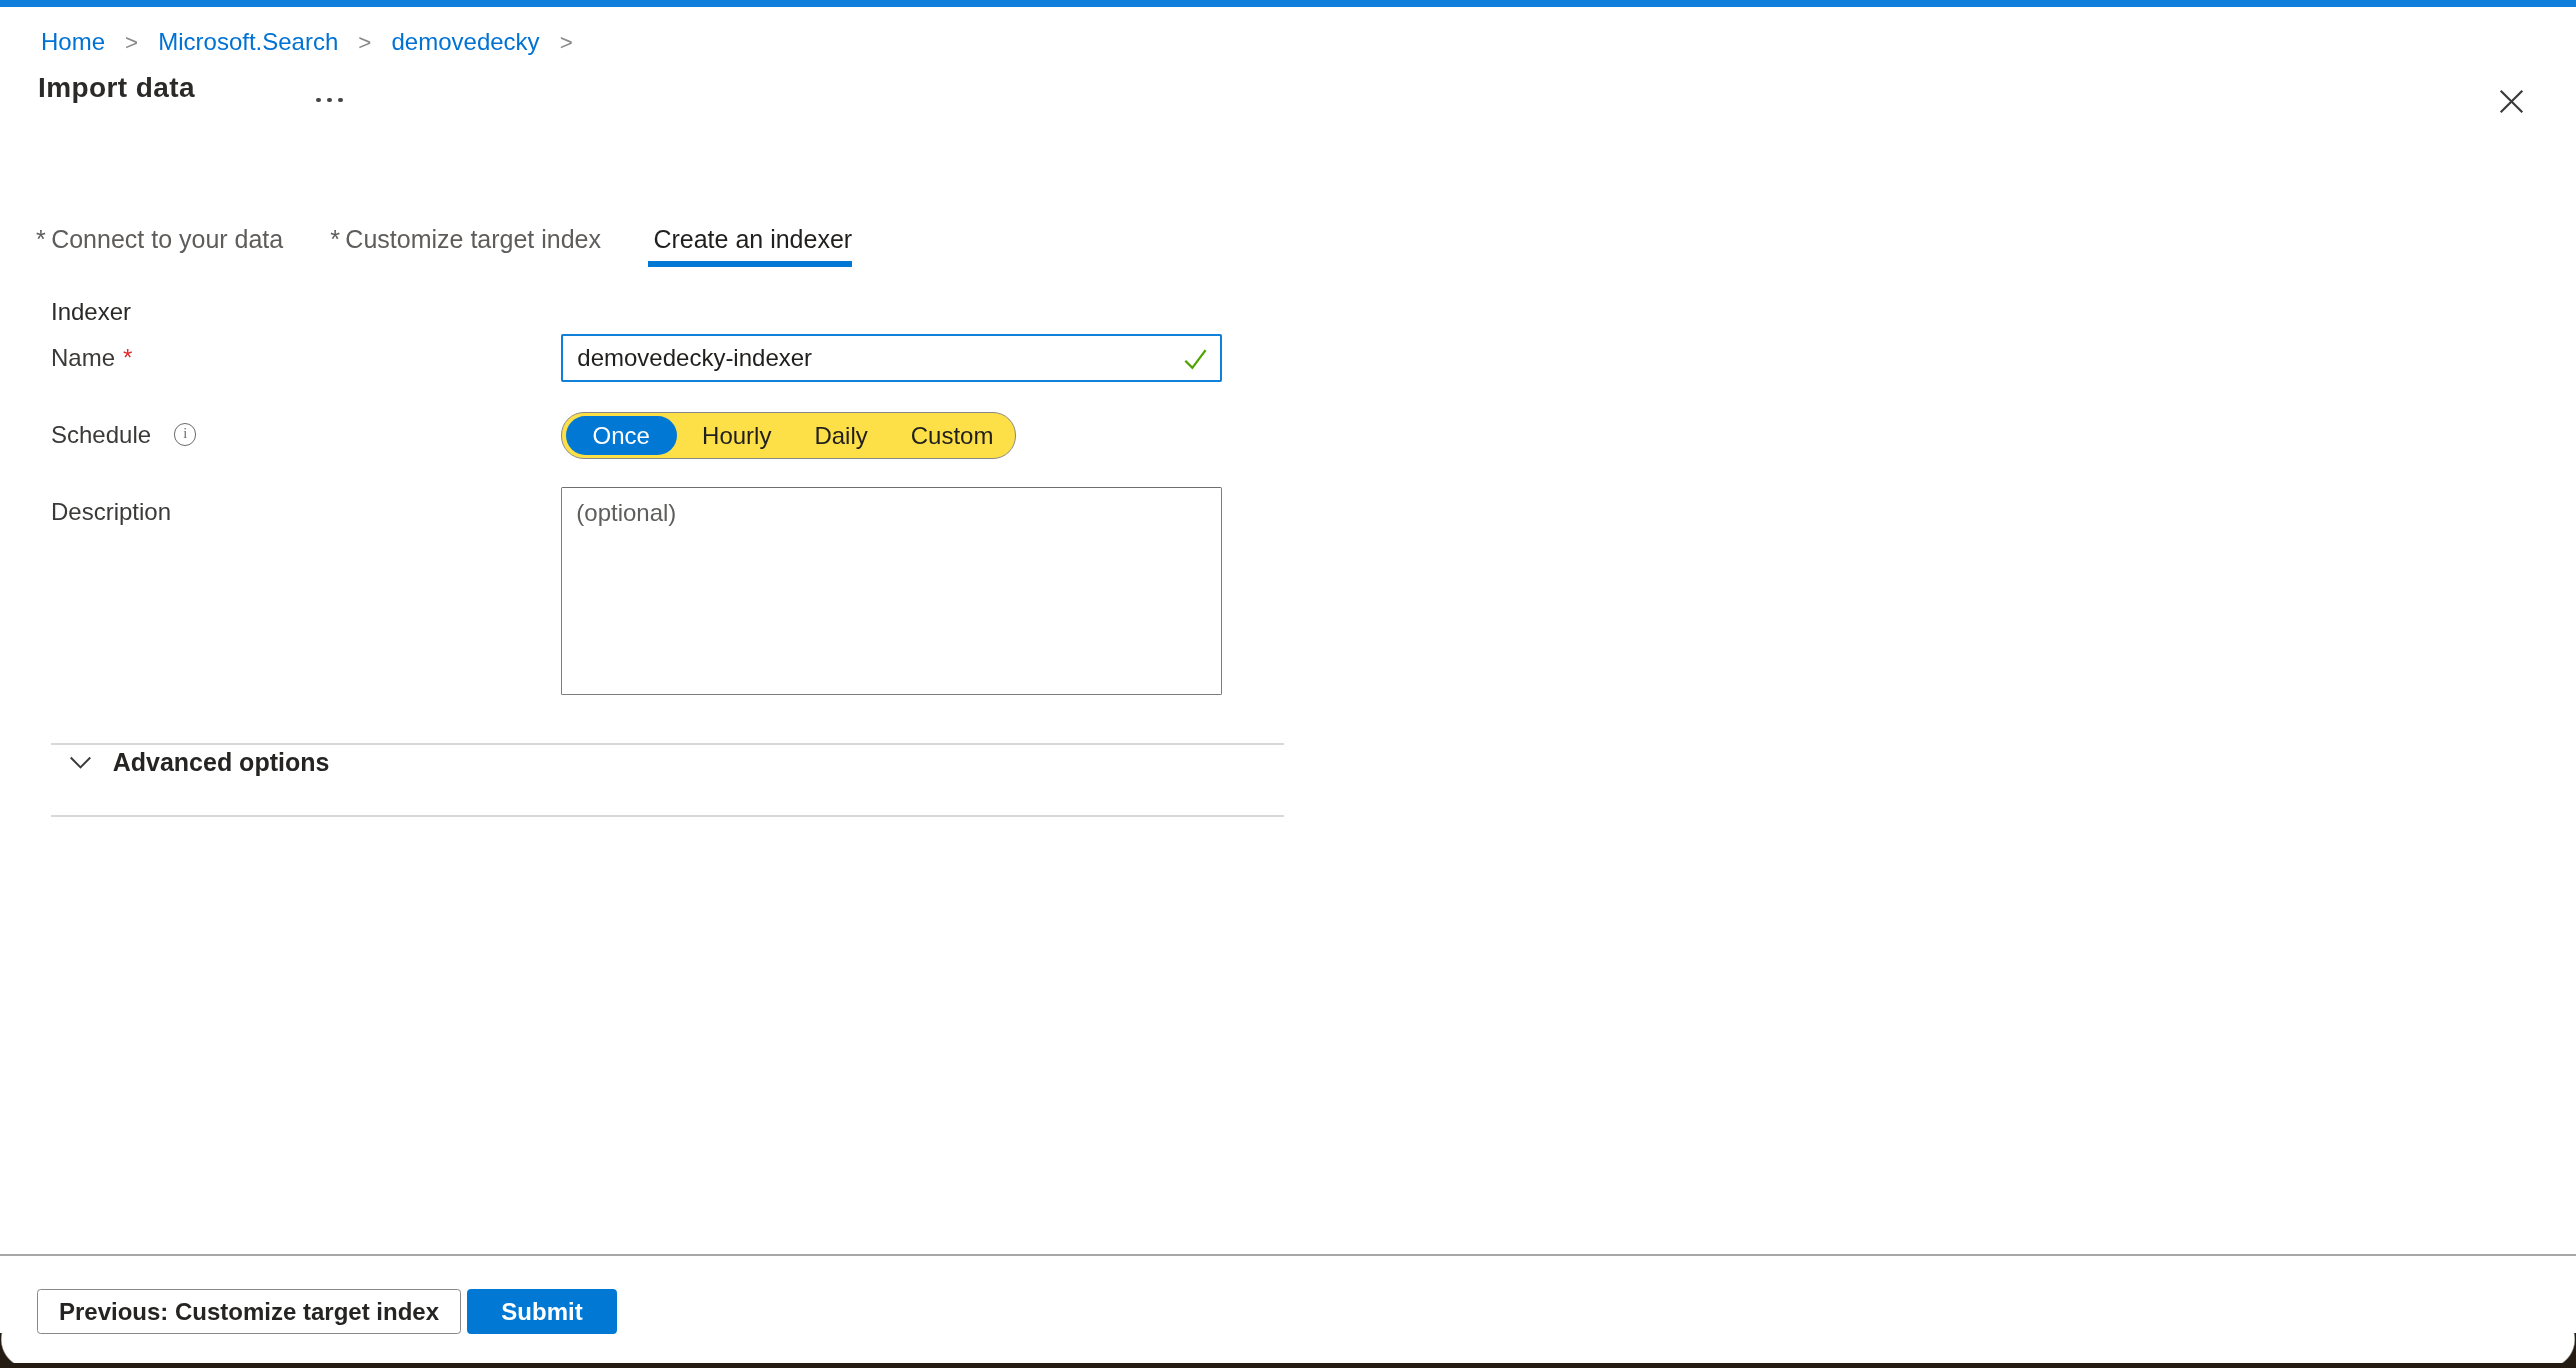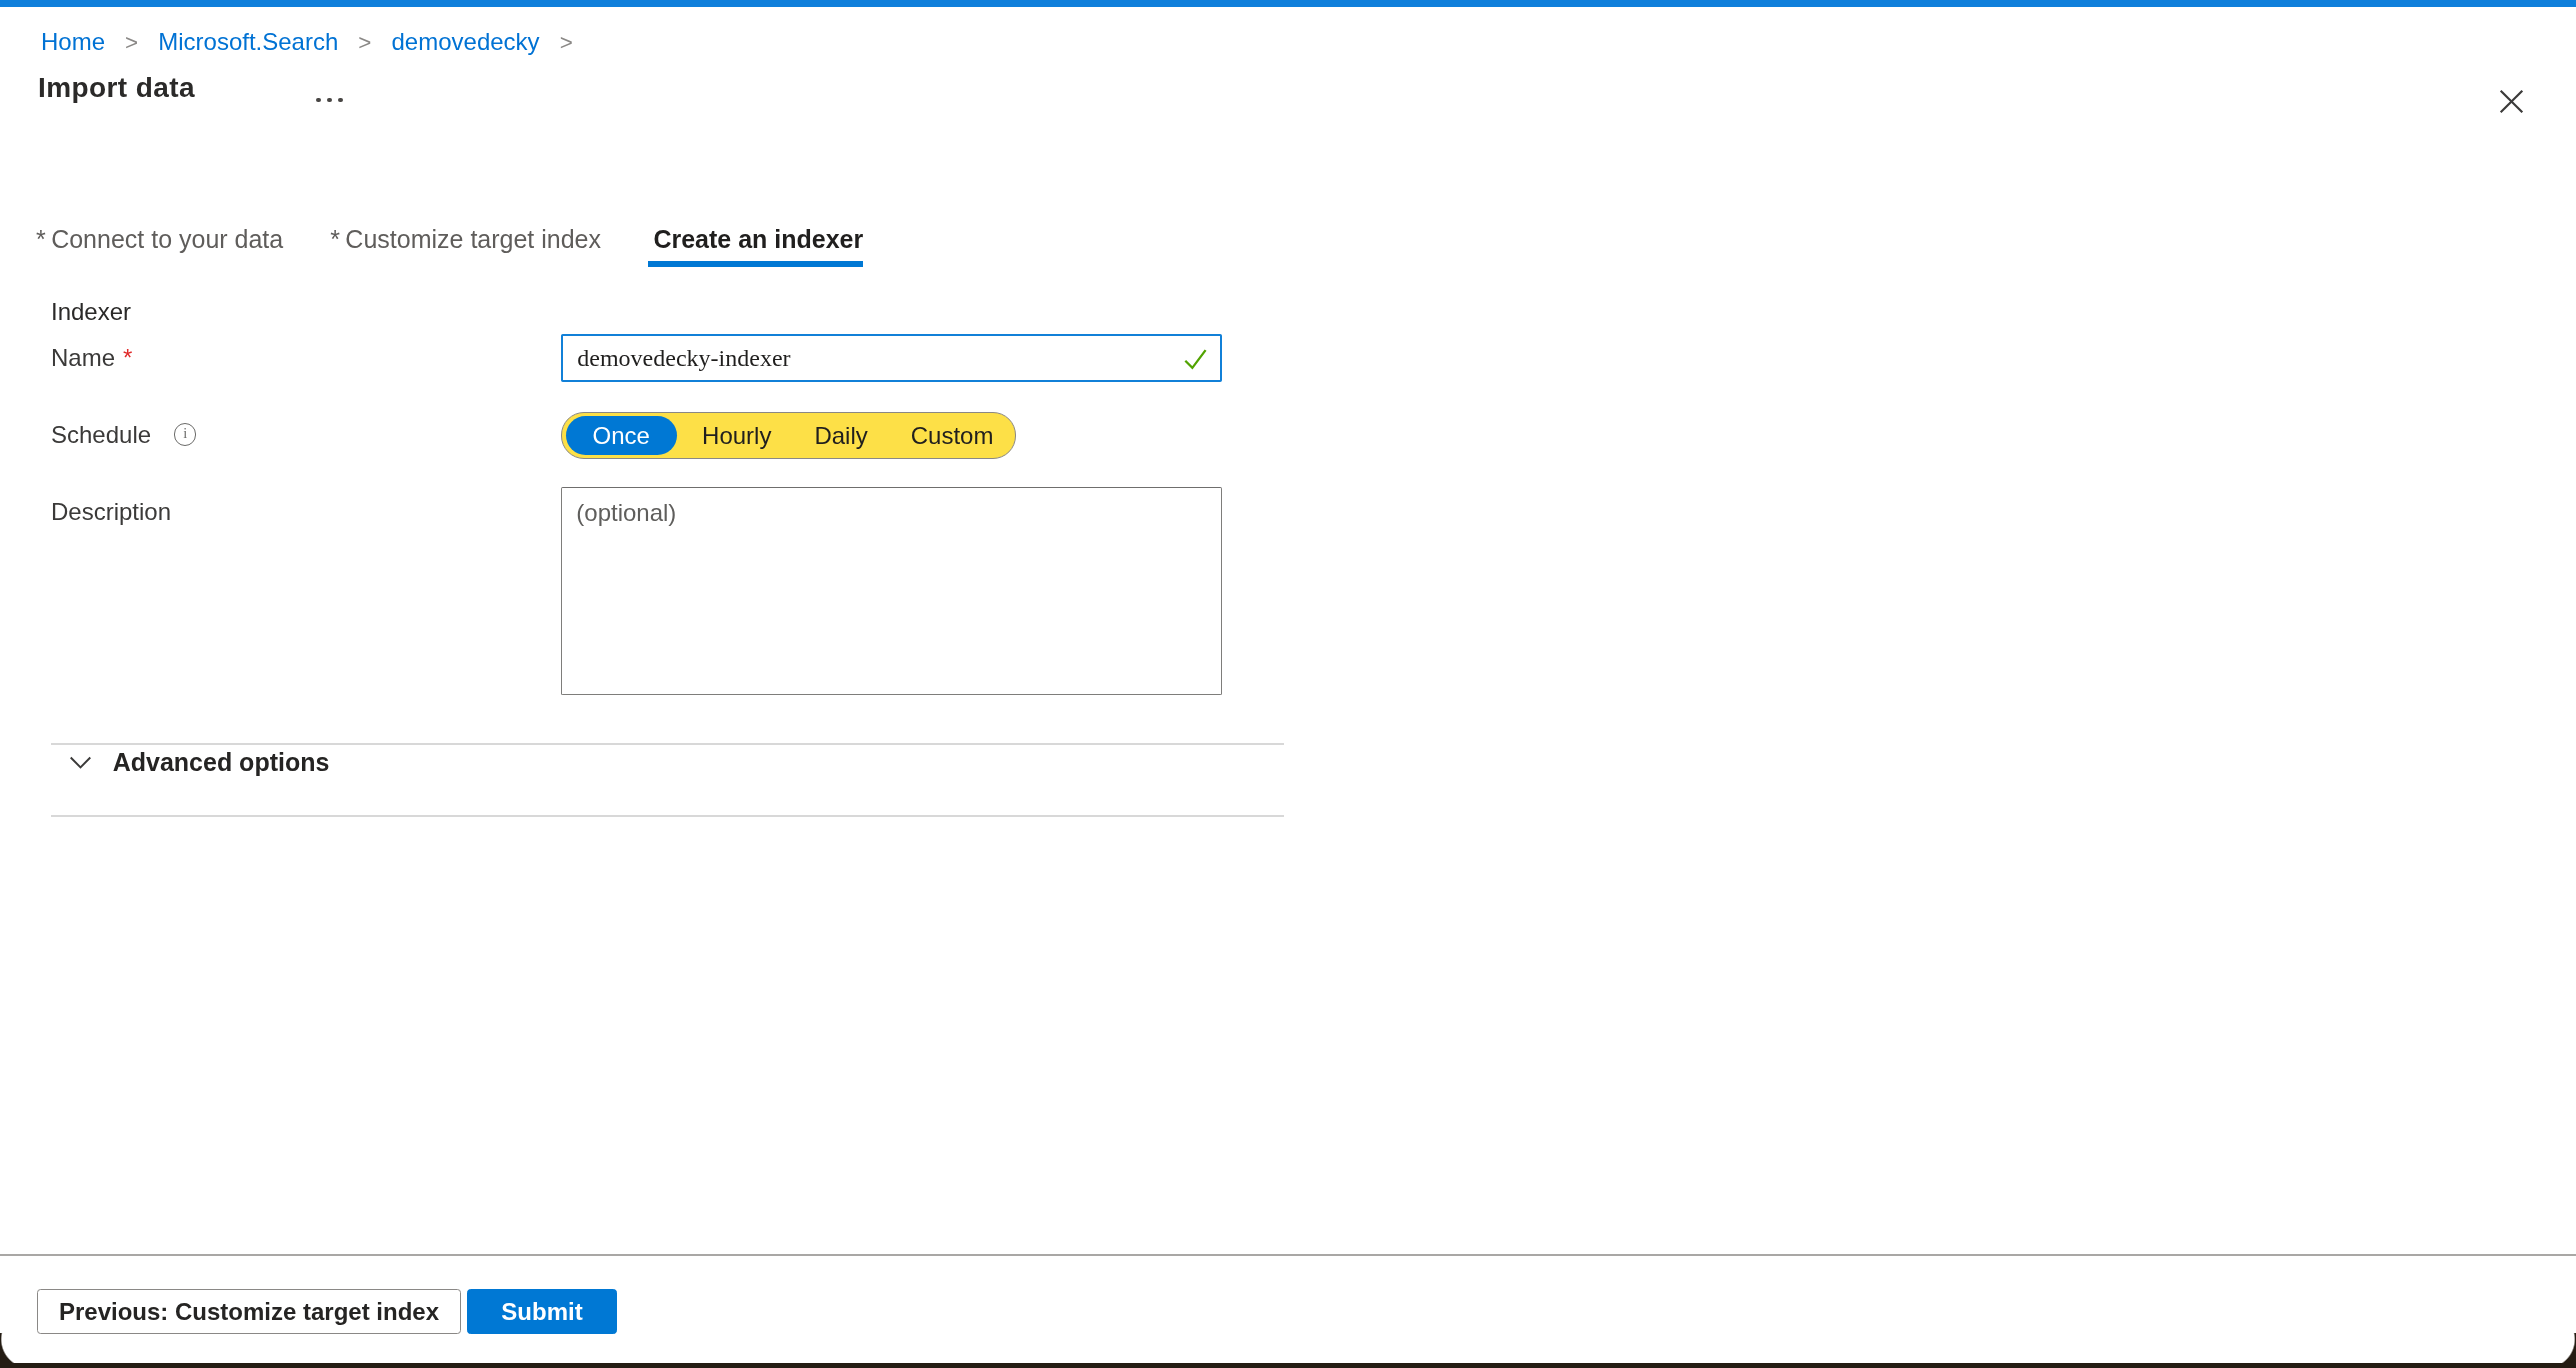--- a/index.html
+++ b/index.html
@@ -23,34 +23,34 @@
   
   .page-title { position: absolute; left: 38px; top: 72px; font-size: 28px; font-weight: 700; color: #2b2a29; letter-spacing: 0.4px; }
   .more-btn { position: absolute; left: 308px; top: 84px; width: 43px; height: 32px; border: none; background: transparent; cursor: pointer; display: flex; align-items: center; justify-content: center; gap: 6.3px; }
   .more-btn i { width: 4.5px; height: 4.5px; border-radius: 50%; background: #484644; display: block; }
   .close-btn { position: absolute; left: 2492px; top: 82px; width: 39px; height: 39px; border: none; background: transparent; cursor: pointer; display: flex; align-items: center; justify-content: center; }
 
   
   .tabs { position: absolute; left: 36px; top: 224px; display: flex; gap: 47px; font-size: 25px; line-height: 30px; white-space: nowrap; }
   .tab { position: relative; color: #5f5d5b; padding-bottom: 12.5px; cursor: pointer; }
   .tab .req-prefix { margin-right: 5.4px; }
-  .tab.active { color: #201f1e; font-weight: 700; }
+  .tab.active { color: #201f1e; font-weight: 400; }
   .tab.active::after { content: ""; position: absolute; left: 0; right: 0; bottom: 0; height: 5.4px; background: #0078d4; }
 
   
   .section-label { position: absolute; left: 51px; top: 298px; font-size: 24px; color: #2b2a29; }
 
   .field-label { position: absolute; left: 51px; font-size: 24px; color: #3b3a39; display: flex; align-items: center; }
   .lbl-name { top: 334px; height: 48px; }
   .required-star { color: #e02b2b; margin-left: 8px; font-size: 24px; }
   .lbl-schedule { top: 412px; height: 45px; }
   .lbl-description { top: 498px; }
 
   .name-wrap { position: absolute; left: 561px; top: 334px; width: 661px; height: 48px; }
-  .name-input { width: 100%; height: 100%; border: 2.7px solid #1180d8; border-radius: 1.8px; font-family: Liberation Serif, serif; font-size: 24px; color: #201f1e; padding: 0 54px 0 14.3px; outline: none; }
+  .name-input { width: 100%; height: 100%; border: 2.7px solid #1180d8; border-radius: 1.8px; font-family: Liberation Sans, sans-serif; font-size: 24px; color: #201f1e; padding: 0 54px 0 14.3px; outline: none; }
   .valid-check { position: absolute; right: 12.5px; top: 9.8px; }
 
   .info-icon { width: 22.4px; height: 22.4px; margin-left: 23px; border: 1.8px solid #6a6a68; border-radius: 50%; color: #6a6a68; font-size: 14.3px; line-height: 19px; text-align: center; font-family: "Liberation Serif", serif; cursor: default; }
 
   .segment { position: absolute; left: 561px; top: 412px; height: 47px; display: inline-flex; align-items: center; border: 1.8px solid #8a8886; border-radius: 23px; background: #fde047; }
   .seg-opt { font-size: 24px; color: #201f1e; padding: 0 21.5px; cursor: pointer; line-height: 41px; }
   .seg-opt.selected { background: #0078d4; color: #ffffff; border-radius: 20.6px; margin: 0 3.6px 0 3.6px; padding: 0 27px; line-height: 39px; height: 39px; }
 
   .desc-textarea { position: absolute; left: 561px; top: 487px; width: 661px; height: 208px; border: 1.8px solid #7e7d7b; border-top-color: #6f6e6d; border-radius: 1.8px; font-family: inherit; font-size: 24px; color: #201f1e; padding: 10.7px 14.3px; resize: none; outline: none; }
   .desc-textarea::placeholder { color: #5f5e5c; opacity: 1; }

